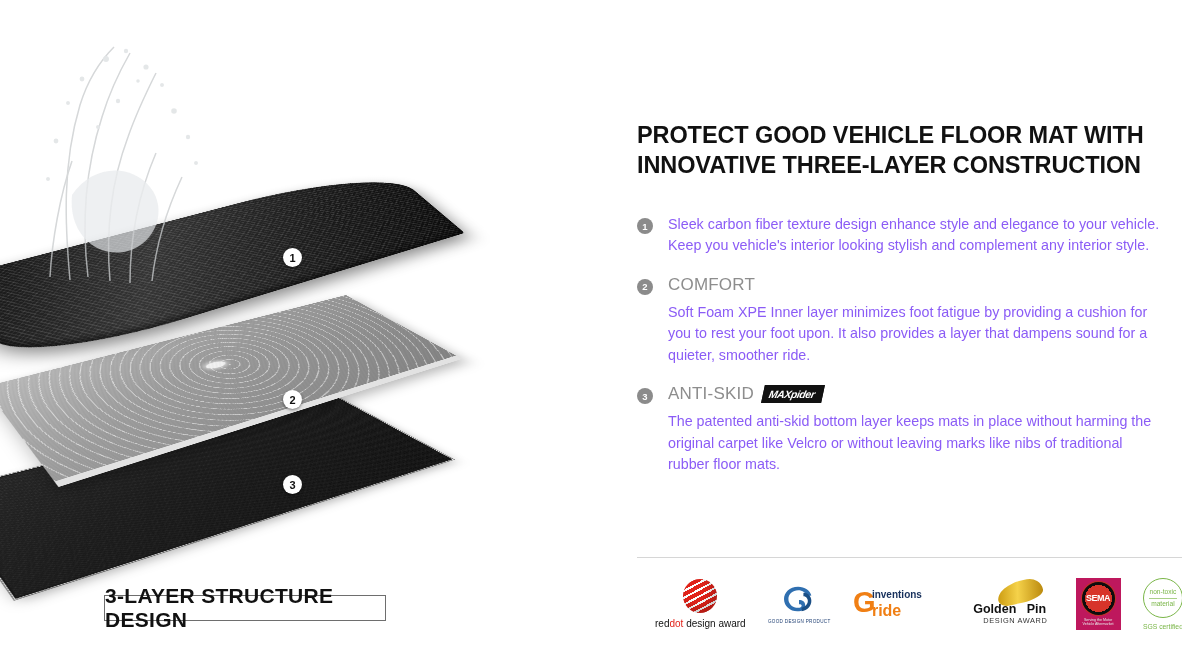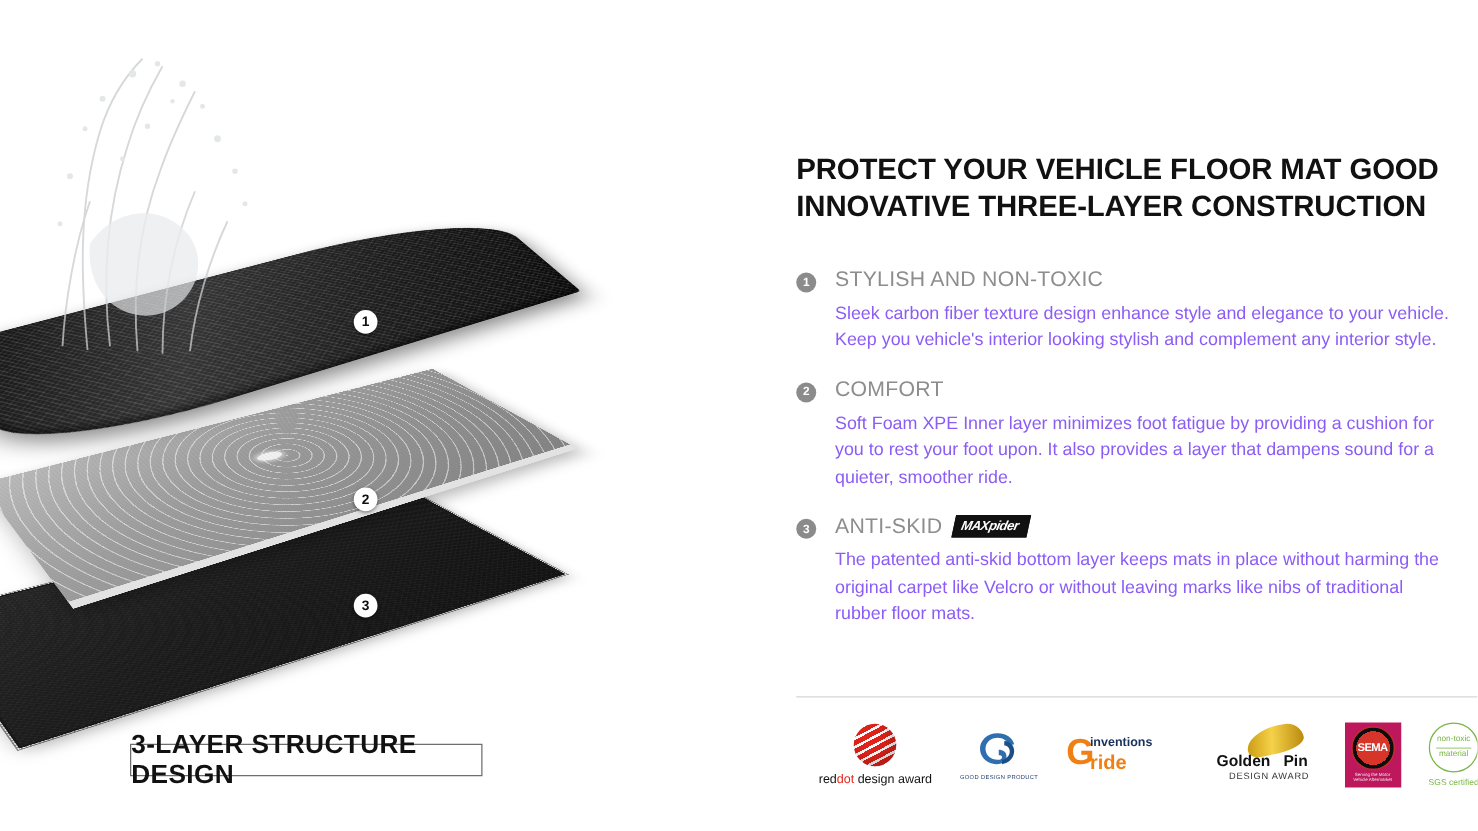--- a/index.html
+++ b/index.html
@@ -257,29 +257,26 @@
       <div class="num-marker nm3">3</div>
     </div>
 
     <div class="caption-box">
       <span>3-LAYER STRUCTURE DESIGN</span>
     </div>
   </div>
 
   <div class="copy-pane">
 
-    <h1 class="headline">PROTECT YOUR VEHICLE FLOOR MAT GOOD INNOVATIVE THREE-LAYER CONSTRUCTION</h1>
+    <h1 class="headline">PROTECT GOOD VEHICLE FLOOR MAT WITH INNOVATIVE THREE-LAYER CONSTRUCTION</h1>
 
     <div class="features">
 
       <div class="feature">
         <div class="bullet-num">1</div>
-        <div class="feature-title">
-          <span>STYLISH AND NON-TOXIC</span>
-        </div>
         <div class="feature-body">Sleek carbon fiber texture design enhance style and elegance to your vehicle. Keep you vehicle's interior looking stylish and complement any interior style.</div>
       </div>
 
       <div class="feature">
         <div class="bullet-num">2</div>
         <div class="feature-title">
           <span>COMFORT</span>
         </div>
         <div class="feature-body">Soft Foam XPE Inner layer minimizes foot fatigue by providing a cushion for you to rest your foot upon. It also provides a layer that dampens sound for a quieter, smoother ride.</div>
       </div>

